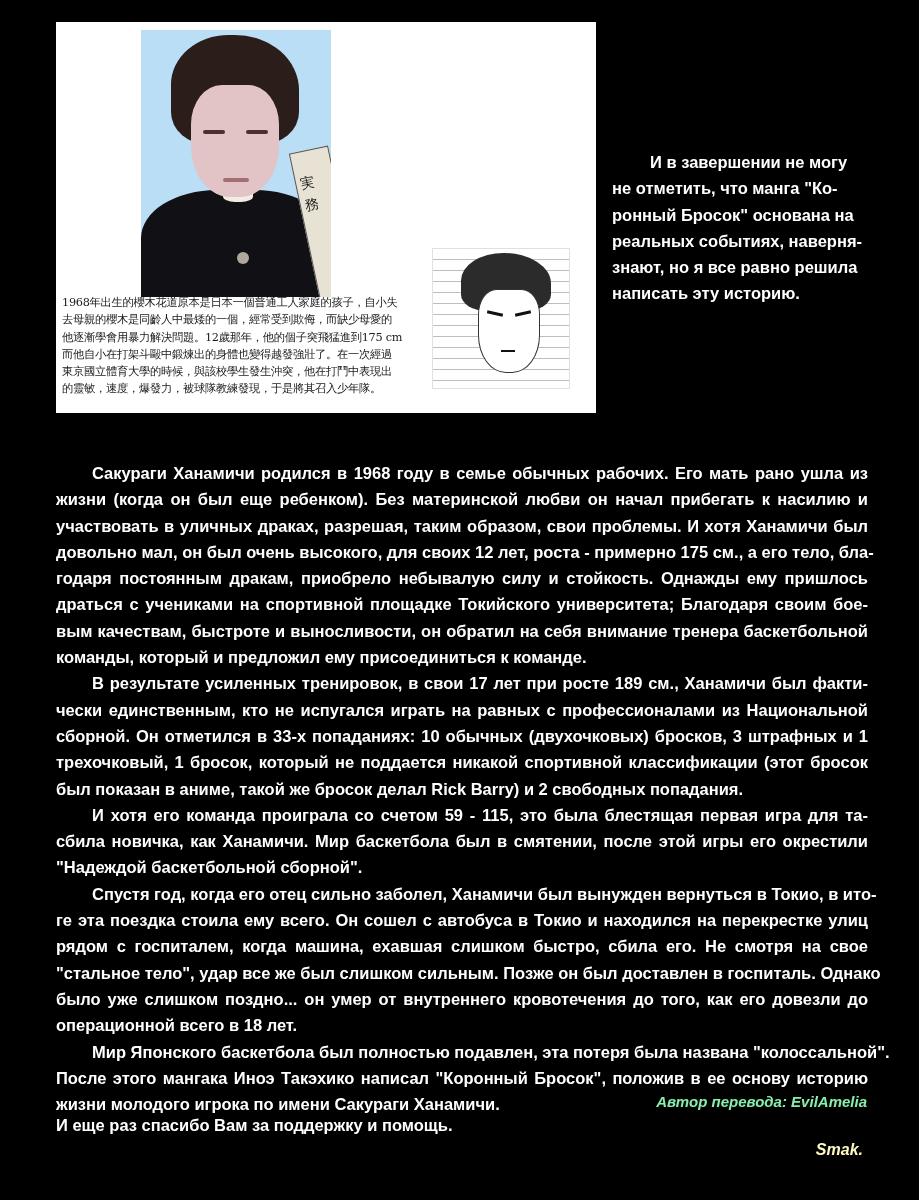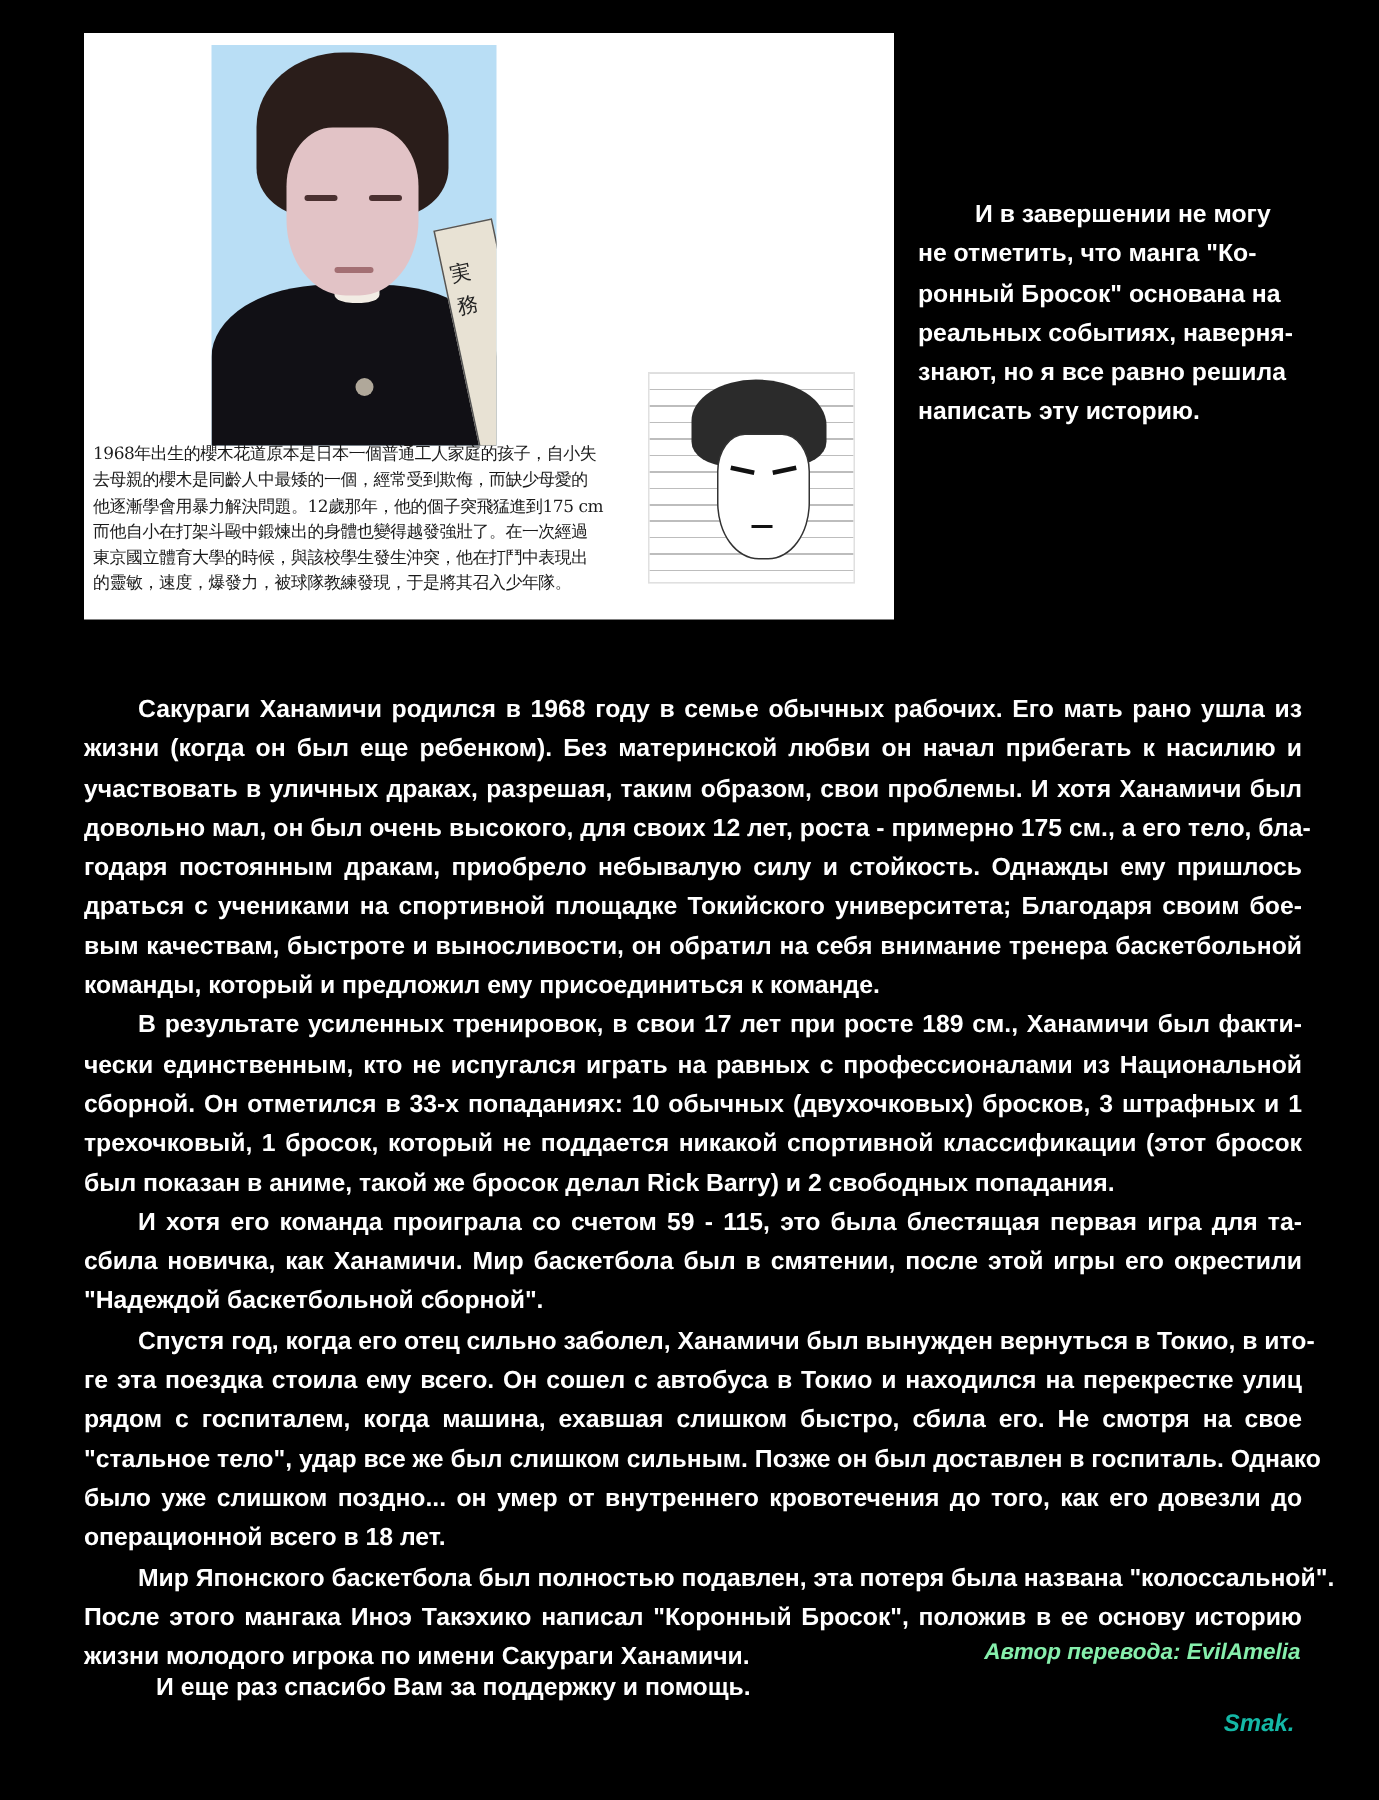--- a/index.html
+++ b/index.html
@@ -179,21 +179,21 @@
       position: absolute;
       left: 612px;
       top: 130px;
       width: 262px;
       font-size: 16.5px;
       line-height: 26.3px;
       font-weight: bold;
       color: #ffffff;
     }
     .side-note div { white-space: nowrap; }
-    .side-note .indent { padding-left: 38px; }
+    .side-note .indent { padding-left: 38px; margin-top: 19px; }
     .body-text {
       position: absolute;
       left: 56px;
       top: 460px;
       width: 812px;
       font-size: 16.5px;
       line-height: 26.3px;
       font-weight: bold;
       color: #ffffff;
     }
@@ -214,30 +214,29 @@
       font-weight: bold;
       color: #86efac;
     }
     .thanks {
       position: absolute;
       left: 56px;
       top: 1116px;
       font-size: 16.5px;
       font-weight: bold;
       color: #ffffff;
-      margin-left: 48px;
     }
     .signature {
       position: absolute;
       right: 56px;
       top: 1141px;
       font-size: 16px;
       font-style: italic;
       font-weight: bold;
-      color: #14b8a6;
+      color: #fef9c3;
     }
   </style>
 </head>
 <body>
 
 <div class="figure-panel">
   <div class="photo" title="Black-and-white tinted school photo of a young man in a dark school uniform against a light blue background">
     <div class="uniform"></div>
     <div class="collar"></div>
     <div class="button"></div>

